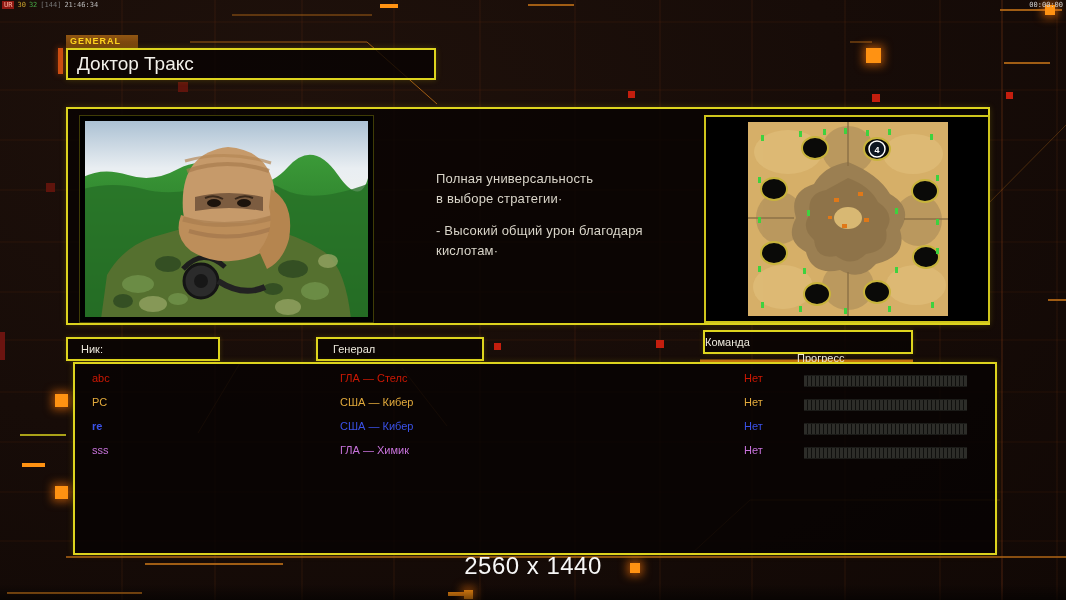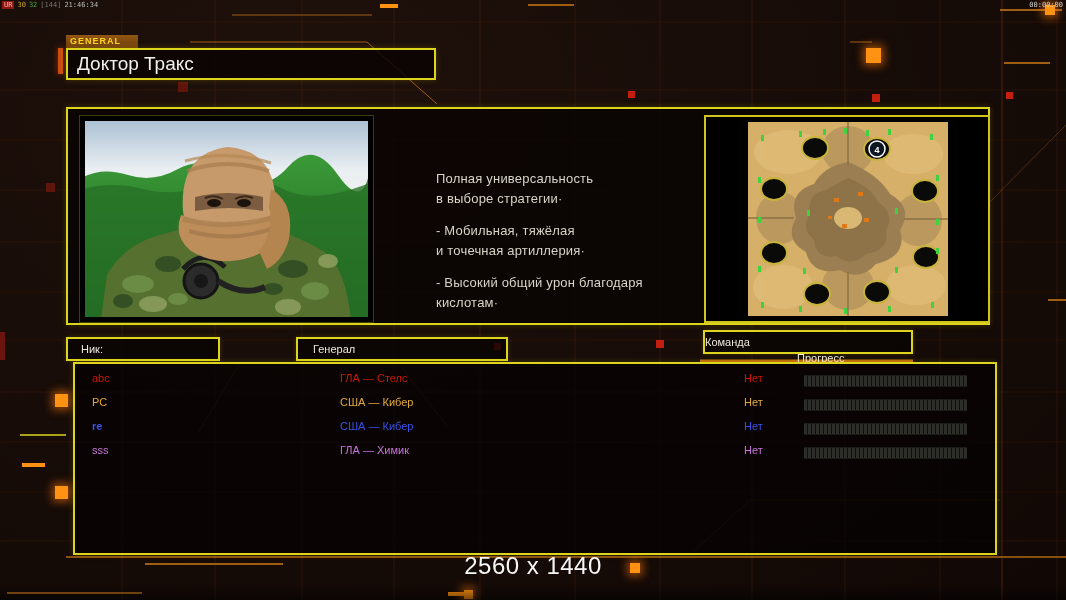--- a/index.html
+++ b/index.html
@@ -44,21 +44,21 @@
   .desc p{margin:0 0 12px;font-size:13px;line-height:20px;letter-spacing:.2px;}
   .map-panel{position:absolute;left:636px;top:6px;width:286px;height:208px;
              background:#000;border:2px solid #cfc51c;box-sizing:border-box;}
   .map-panel svg{position:absolute;left:42px;top:5px;width:200px;height:194px;}
 
   
   .hdr{position:absolute;height:24px;border:2px solid #ddd41e;background:rgba(8,4,3,.82);
        box-sizing:border-box;display:flex;align-items:center;color:#ece8dc;font-size:11px;
        box-shadow:0 0 5px rgba(210,190,0,.2);}
   .hdr-nick{left:66px;top:337px;width:154px;padding-left:13px;align-items:center;}
-  .hdr-general{left:296px;top:337px;width:212px;padding-left:15px;}
+  .hdr-general{left:316px;top:337px;width:168px;padding-left:15px;}
   .hdr-team{left:703px;top:330px;width:210px;}
   .hdr-team .second{position:absolute;left:92px;margin-top:32px;}
 
   
   .table-box{position:absolute;left:73px;top:362px;width:924px;height:193px;
              border:2px solid #ddd41e;background:rgba(6,3,2,.80);box-sizing:border-box;
              box-shadow:0 0 6px rgba(210,190,0,.22);padding-top:5px;}
   .row{position:relative;height:24px;font-size:11px;}
   .row span{position:absolute;top:3px;white-space:nowrap;}
   .c-nick{left:17px;}
@@ -209,21 +209,20 @@
         <path d="M122,79 Q131,75 140,80" stroke="#3a291b" stroke-width="2" fill="none"></path>
         <path d="M152,80 Q161,75 170,79" stroke="#3a291b" stroke-width="2" fill="none"></path>
 
         <path d="M188,70 Q212,84 206,120 Q200,142 184,150 L176,132 Q192,112 186,88 Z" fill="#b5854f"></path>
         <rect width="287" height="200" fill="none" stroke="#000" stroke-width="4"></rect>
       </svg>
     </div>
 
     <div class="desc">
         <p>Полная универсальность<br>в выборе стратегии·</p>
-        <p>- Мобильная, тяжёлая<br>и точечная артиллерия·</p>
         <p>- Высокий общий урон благодаря кислотам·</p>
       </div>
 
     <div class="map-panel">
       <svg viewBox="0 0 200 194">
         <rect width="200" height="194" fill="#d6af68"></rect>
         <g opacity="0.55" fill="#e3c27f">
           <ellipse cx="40" cy="30" rx="34" ry="22"></ellipse>
             <ellipse cx="165" cy="32" rx="30" ry="20"></ellipse>
           <ellipse cx="35" cy="165" rx="30" ry="22"></ellipse>

